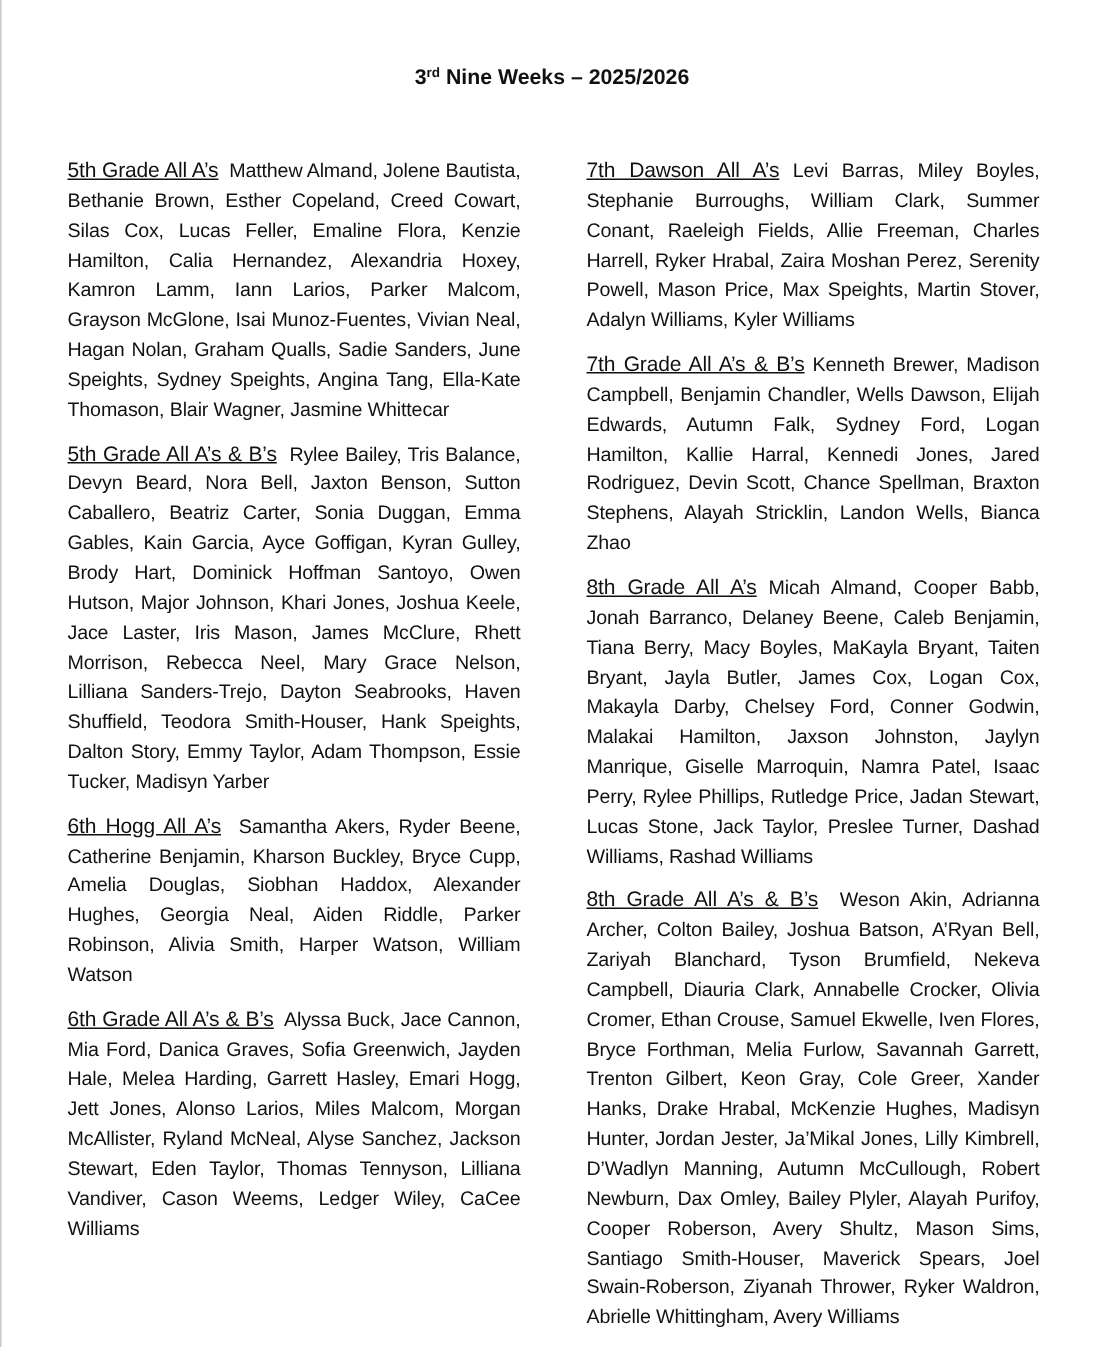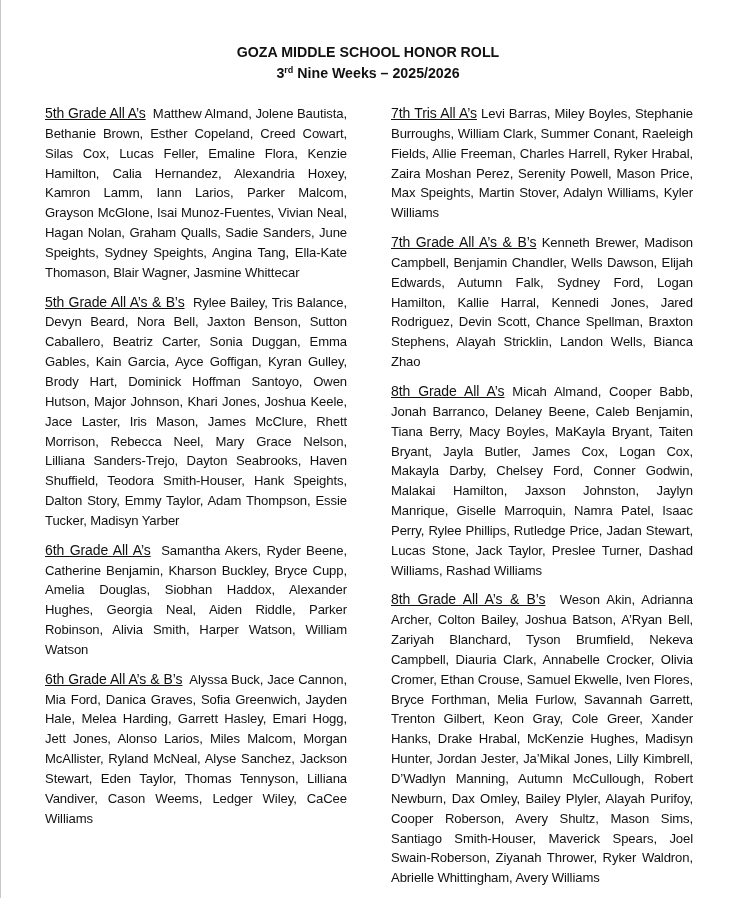--- a/index.html
+++ b/index.html
@@ -26,29 +26,28 @@
   }
   .section-title {
     font-weight: normal; text-decoration: underline; font-size: 14px;
   }
   .name { }
 </style>
 </head>
 <body>
 
 <div class="header">
-  <div>GOZA MIDDLE SCHOOL HONOR ROLL</div>
   <div><span>3</span><sup>rd</sup><span> Nine Weeks – 2025/2026</span></div>
 </div>
 
 <div class="col left">
   <p class="section"><span class="section-title">5th Grade All A’s</span>&nbsp; <span class="name">Matthew Almand, Jolene Bautista, Bethanie Brown, Esther Copeland, Creed Cowart, Silas Cox, Lucas Feller, Emaline Flora, Kenzie Hamilton, Calia Hernandez, Alexandria Hoxey, Kamron Lamm, Iann Larios, Parker Malcom, Grayson McGlone, Isai Munoz-Fuentes, Vivian Neal, Hagan Nolan, Graham Qualls, Sadie Sanders, June Speights, Sydney Speights, Angina Tang, Ella-Kate Thomason, Blair Wagner, Jasmine Whittecar</span></p>
   <p class="section"><span class="section-title">5th Grade All A’s &amp; B’s</span>&nbsp; <span class="name">Rylee Bailey, Tris Balance, Devyn Beard, Nora Bell, Jaxton Benson, Sutton Caballero, Beatriz Carter, Sonia Duggan, Emma Gables, Kain Garcia, Ayce Goffigan, Kyran Gulley, Brody Hart, Dominick Hoffman Santoyo, Owen Hutson, Major Johnson, Khari Jones, Joshua Keele, Jace Laster, Iris Mason, James McClure, Rhett Morrison, Rebecca Neel, Mary Grace Nelson, Lilliana Sanders-Trejo, Dayton Seabrooks, Haven Shuffield, Teodora Smith-Houser, Hank Speights, Dalton Story, Emmy Taylor, Adam Thompson, Essie Tucker, Madisyn Yarber</span></p>
-  <p class="section"><span class="section-title">6th Grade All A’s</span>&nbsp; <span class="name">Samantha Akers, Ryder Beene, Catherine Benjamin, Kharson Buckley, Bryce Cupp, Amelia Douglas, Siobhan Haddox, Alexander Hughes, Georgia Neal, Aiden Riddle, Parker Robinson, Alivia Smith, Harper Watson, William Watson</span></p>
+  <p class="section"><span class="section-title">6th Hogg All A’s</span>&nbsp; <span class="name">Samantha Akers, Ryder Beene, Catherine Benjamin, Kharson Buckley, Bryce Cupp, Amelia Douglas, Siobhan Haddox, Alexander Hughes, Georgia Neal, Aiden Riddle, Parker Robinson, Alivia Smith, Harper Watson, William Watson</span></p>
   <p class="section"><span class="section-title">6th Grade All A’s &amp; B’s</span>&nbsp; <span class="name">Alyssa Buck, Jace Cannon, Mia Ford, Danica Graves, Sofia Greenwich, Jayden Hale, Melea Harding, Garrett Hasley, Emari Hogg, Jett Jones, Alonso Larios, Miles Malcom, Morgan McAllister, Ryland McNeal, Alyse Sanchez, Jackson Stewart, Eden Taylor, Thomas Tennyson, Lilliana Vandiver, Cason Weems, Ledger Wiley, CaCee Williams</span></p>
 </div>
 
 <div class="col right">
-  <p class="section"><span class="section-title">7th Tris All A’s</span> <span class="name">Levi Barras, Miley Boyles, Stephanie Burroughs, William Clark, Summer Conant, Raeleigh Fields, Allie Freeman, Charles Harrell, Ryker Hrabal, Zaira Moshan Perez, Serenity Powell, Mason Price, Max Speights, Martin Stover, Adalyn Williams, Kyler Williams</span></p>
+  <p class="section"><span class="section-title">7th Dawson All A’s</span> <span class="name">Levi Barras, Miley Boyles, Stephanie Burroughs, William Clark, Summer Conant, Raeleigh Fields, Allie Freeman, Charles Harrell, Ryker Hrabal, Zaira Moshan Perez, Serenity Powell, Mason Price, Max Speights, Martin Stover, Adalyn Williams, Kyler Williams</span></p>
   <p class="section"><span class="section-title">7th Grade All A’s &amp; B’s</span> <span class="name">Kenneth Brewer, Madison Campbell, Benjamin Chandler, Wells Dawson, Elijah Edwards, Autumn Falk, Sydney Ford, Logan Hamilton, Kallie Harral, Kennedi Jones, Jared Rodriguez, Devin Scott, Chance Spellman, Braxton Stephens, Alayah Stricklin, Landon Wells, Bianca Zhao</span></p>
   <p class="section"><span class="section-title">8th Grade All A’s</span> <span class="name">Micah Almand, Cooper Babb, Jonah Barranco, Delaney Beene, Caleb Benjamin, Tiana Berry, Macy Boyles, MaKayla Bryant, Taiten Bryant, Jayla Butler, James Cox, Logan Cox, Makayla Darby, Chelsey Ford, Conner Godwin, Malakai Hamilton, Jaxson Johnston, Jaylyn Manrique, Giselle Marroquin, Namra Patel, Isaac Perry, Rylee Phillips, Rutledge Price, Jadan Stewart, Lucas Stone, Jack Taylor, Preslee Turner, Dashad Williams, Rashad Williams</span></p>
   <p class="section"><span class="section-title">8th Grade All A’s &amp; B’s</span>&nbsp; <span class="name">Weson Akin, Adrianna Archer, Colton Bailey, Joshua Batson, A’Ryan Bell, Zariyah Blanchard, Tyson Brumfield, Nekeva Campbell, Diauria Clark, Annabelle Crocker, Olivia Cromer, Ethan Crouse, Samuel Ekwelle, Iven Flores, Bryce Forthman, Melia Furlow, Savannah Garrett, Trenton Gilbert, Keon Gray, Cole Greer, Xander Hanks, Drake Hrabal, McKenzie Hughes, Madisyn Hunter, Jordan Jester, Ja’Mikal Jones, Lilly Kimbrell, D’Wadlyn Manning, Autumn McCullough, Robert Newburn, Dax Omley, Bailey Plyler, Alayah Purifoy, Cooper Roberson, Avery Shultz, Mason Sims, Santiago Smith-Houser, Maverick Spears, Joel Swain-Roberson, Ziyanah Thrower, Ryker Waldron, Abrielle Whittingham, Avery Williams</span></p>
 </div>
 
 </body></html>

